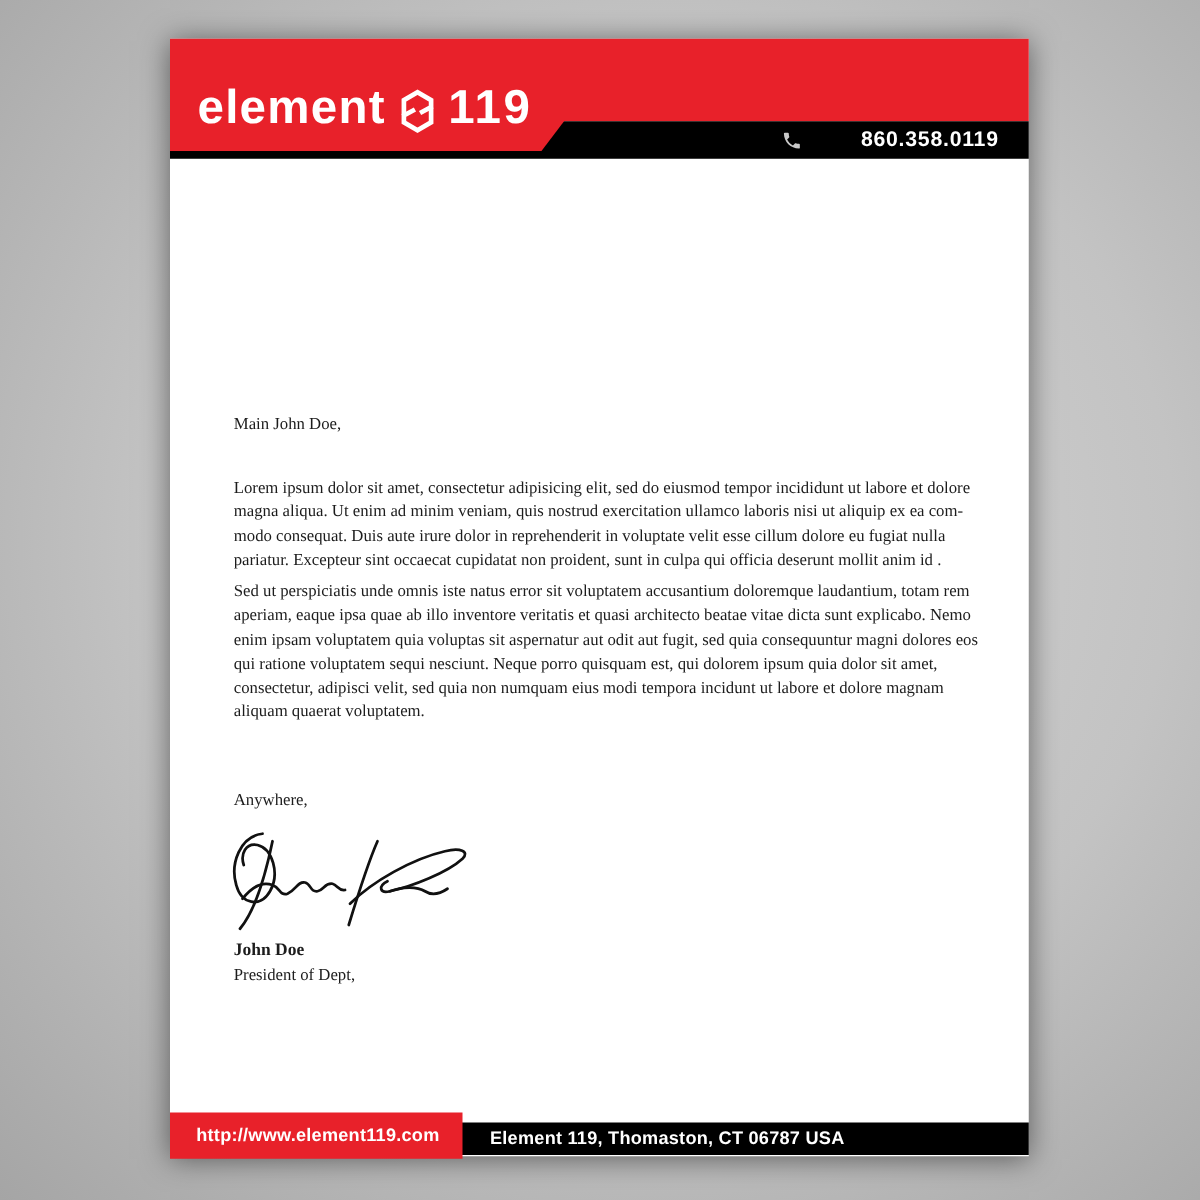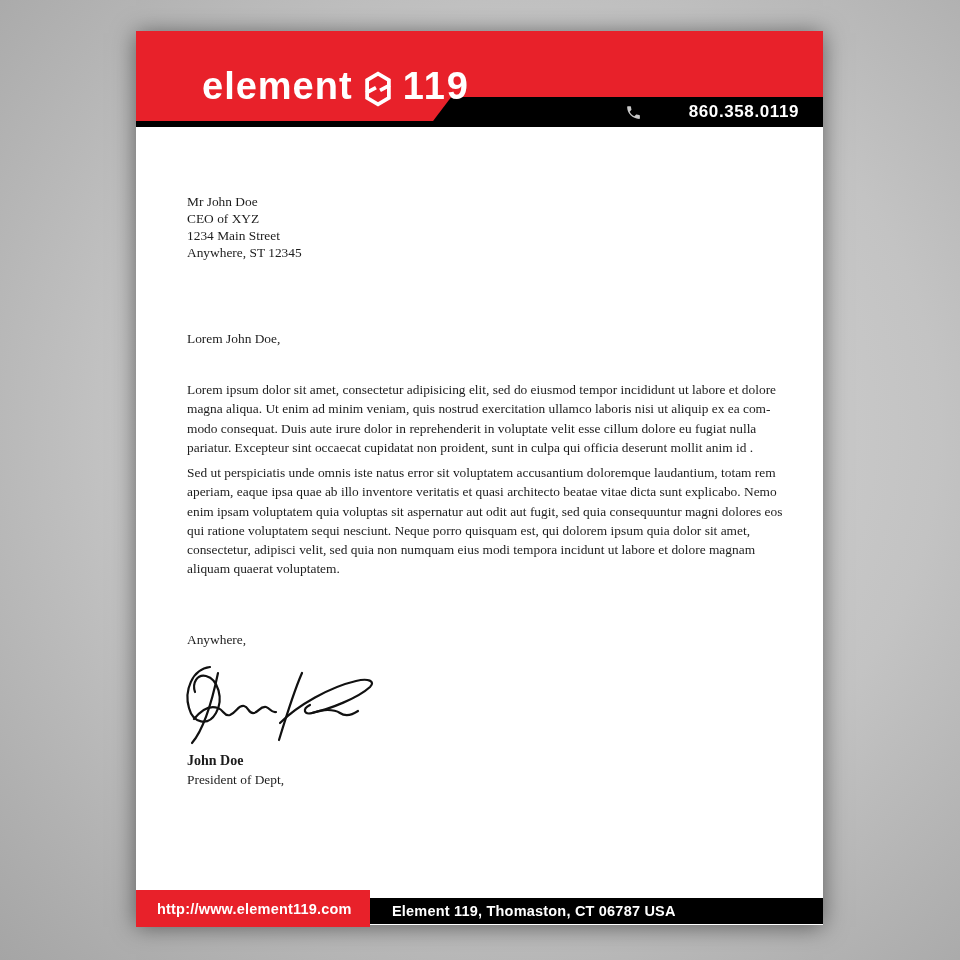--- a/index.html
+++ b/index.html
@@ -22,21 +22,21 @@
   }
   .hdr-red-tab{
     position:absolute; top:65px; left:0; width:316px; height:25px;
     background:var(--brand-red,#e8212a);
     clip-path:polygon(0 0, 100% 0, 94% 100%, 0 100%);
   }
   .logo{
     position:absolute; top:34px; left:22px; display:flex; align-items:center;
     color:#fff; font-weight:bold; font-size:38px; letter-spacing:.5px; line-height:1;
   }
-  .logo .word{ letter-spacing:1px;margin-left:44px; }
+  .logo .word{ letter-spacing:1px; }
   .logo .num{ letter-spacing:2px; }
   .logo-icon{ width:34px; height:42px; margin:0 8px; transform:translateY(3px); }
   .phone-icon{ width:17px; height:17px; fill:#c9c9c9; }
   .phone-number{ color:#fff; font-weight:bold; font-size:17px; letter-spacing:.6px;padding-left:38px; }
   
   .serif{ font-family:"Liberation Serif", serif; color:#1c1c1c; }
   .address{ position:absolute; left:51px; top:162px; font-size:13.4px; line-height:17px; white-space:pre-line; }
   .salutation{ position:absolute; left:51px; top:300px; font-size:13.4px; }
   .para{ position:absolute; left:51px; font-size:13.4px; line-height:19.3px; white-space:pre; }
   .para1{ top:349px; }
@@ -71,25 +71,21 @@
   <div class="hdr-red-tab"></div>
   <div class="logo">
     <span class="word">element</span>
     <svg class="logo-icon" viewBox="0 0 50 56" fill="none" stroke="#ffffff" stroke-width="5.5" aria-hidden="true">
       <path d="M9 32 L9 15 L25 5.5 L41 15 L41 23 L28 30"></path>
       <path d="M41 24 L41 41 L25 50.5 L9 41 L9 33 L22 26"></path>
     </svg>
     <span class="num">119</span>
   </div>
 
-  <div class="serif address">Mr John Doe
-CEO of XYZ
-1234 Main Street
-Anywhere, ST 12345</div>
-  <div class="serif salutation">Lorem John Doe,</div>
+  <div class="serif salutation">Main John Doe,</div>
   <div class="serif para para1">Lorem ipsum dolor sit amet, consectetur adipisicing elit, sed do eiusmod tempor incididunt ut labore et dolore
 magna aliqua. Ut enim ad minim veniam, quis nostrud exercitation ullamco laboris nisi ut aliquip ex ea com-
 modo consequat. Duis aute irure dolor in reprehenderit in voluptate velit esse cillum dolore eu fugiat nulla
 pariatur. Excepteur sint occaecat cupidatat non proident, sunt in culpa qui officia deserunt mollit anim id .</div>
   <div class="serif para para2">Sed ut perspiciatis unde omnis iste natus error sit voluptatem accusantium doloremque laudantium, totam rem
 aperiam, eaque ipsa quae ab illo inventore veritatis et quasi architecto beatae vitae dicta sunt explicabo. Nemo
 enim ipsam voluptatem quia voluptas sit aspernatur aut odit aut fugit, sed quia consequuntur magni dolores eos
 qui ratione voluptatem sequi nesciunt. Neque porro quisquam est, qui dolorem ipsum quia dolor sit amet,
 consectetur, adipisci velit, sed quia non numquam eius modi tempora incidunt ut labore et dolore magnam
 aliquam quaerat voluptatem.</div>

